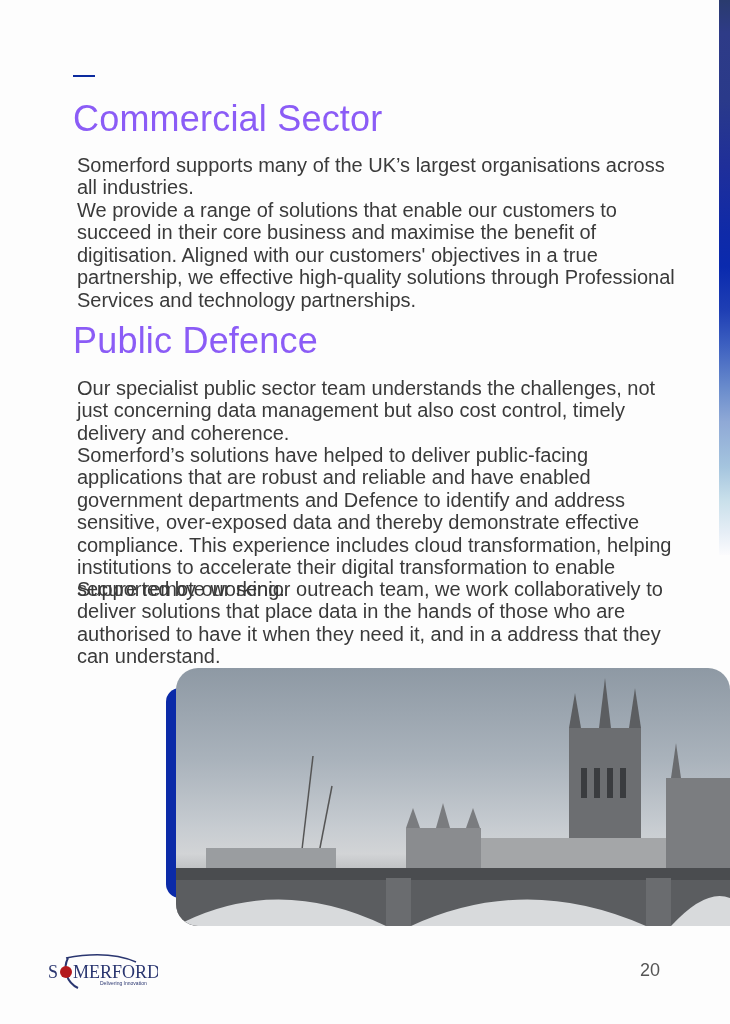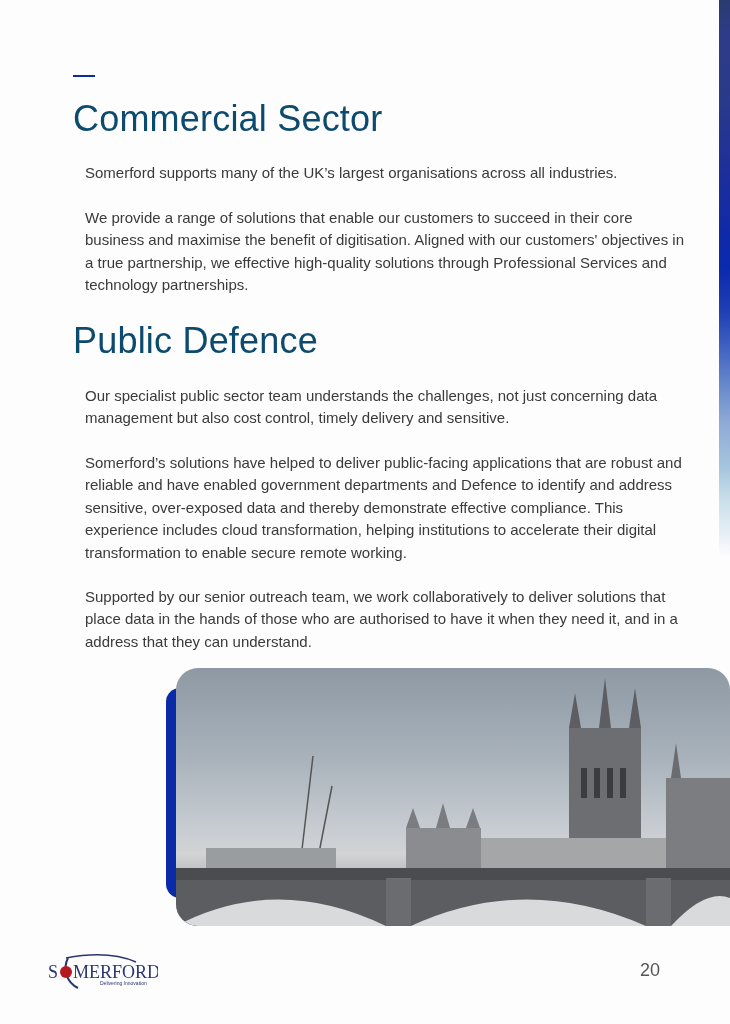--- a/index.html
+++ b/index.html
@@ -1,40 +1,40 @@
 <!DOCTYPE html>
 <html><head>
 <meta charset="utf-8">
 <style>
   html, body { margin:0; padding:0; }
   body { width:730px; height:1024px; background:#fdfdfd; position:relative; overflow:hidden; font-family:"Liberation Sans", sans-serif; }
   .side-bar { position:absolute; left:719px; top:0; width:11px; height:555px;
     background:linear-gradient(to bottom,#2a3b6e 0%,#2e3b87 6%,#2a3a8a 18%,#1f2f9a 30%,#0f2aa8 42%,#0a2aae 48%,#1f3fb4 56%,#3c5fc0 62%,#6a8ccc 70%,#8fa9d6 76%,#a4c4de 84%,#c8dfea 90%,#e6eef6 96%,#fbfbfd 100%); }
   .dash { position:absolute; left:73px; top:75px; width:22px; height:2px; background:#0b2a9e; }
-  h1 { position:absolute; left:73px; margin:0; font-weight:normal; color:#0c4a6e; font-size:36px; letter-spacing:0.2px; }
-  .p { position:absolute; left:73px; width:600px; margin:12px; color:#3a3a3a; font-size:15px; line-height:22.4px; }
+  h1 { position:absolute; left:73px; margin:0; font-weight:normal; color:#8b5cf6; font-size:36px; letter-spacing:0.2px; }
+  .p { position:absolute; left:73px; width:600px; margin:4px; color:#3a3a3a; font-size:20px; line-height:22.4px; }
   .photo-wrap { position:absolute; left:166px; top:668px; width:564px; height:258px; }
   .photo-accent { position:absolute; left:0; top:20px; width:40px; height:210px; background:#0b2aa8; border-radius:14px 0 0 14px; }
   .photo { position:absolute; left:10px; top:0; width:554px; height:258px; border-radius:22px 22px 0 22px; overflow:hidden;
     background:linear-gradient(to bottom,#8e99a4 0%,#a9b2bb 35%,#c7ccd1 62%,#d2d4d6 72%,#7d7f82 100%); }
   .logo { position:absolute; left:48px; top:952px; width:110px; height:40px; }
   .page-num { position:absolute; left:640px; top:960px; color:#555; font-size:18px; }
 </style>
 </head>
 <body>
 
 <div class="side-bar"></div>
 <div class="dash"></div>
 
 <h1 style="top:98px">Commercial Sector</h1>
 <p class="p" style="top:150px">Somerford supports many of the UK’s largest organisations across all industries.</p>
 <p class="p" style="top:195px">We provide a range of solutions that enable our customers to succeed in their core business and maximise the benefit of digitisation. Aligned with our customers' objectives in a true partnership, we effective high-quality solutions through Professional Services and technology partnerships.</p>
 
 <h1 style="top:320px">Public Defence</h1>
-<p class="p" style="top:373px">Our specialist public sector team understands the challenges, not just concerning data management but also cost control, timely delivery and sensitive.</p>
+<p class="p" style="top:373px">Our specialist public sector team understands the challenges, not just concerning data management but also cost control, timely delivery and coherence.</p>
 <p class="p" style="top:440px">Somerford’s solutions have helped to deliver public-facing applications that are robust and reliable and have enabled government departments and Defence to identify and address sensitive, over-exposed data and thereby demonstrate effective compliance. This experience includes cloud transformation, helping institutions to accelerate their digital transformation to enable secure remote working.</p>
 <p class="p" style="top:574px">Supported by our senior outreach team, we work collaboratively to deliver solutions that place data in the hands of those who are authorised to have it when they need it, and in a address that they can understand.</p>
 
 <div class="photo-wrap">
   <div class="photo-accent"></div>
   <div class="photo">
     <svg width="554" height="258" viewBox="0 0 554 258">
 
       <line x1="125" y1="190" x2="137" y2="88" stroke="#555" stroke-width="1.5"></line>
       <line x1="142" y1="190" x2="156" y2="118" stroke="#555" stroke-width="1.5"></line>

